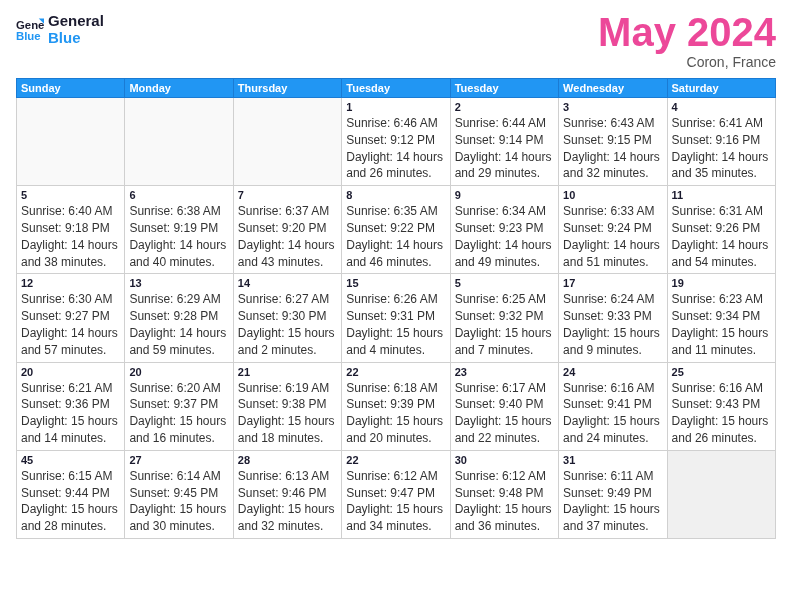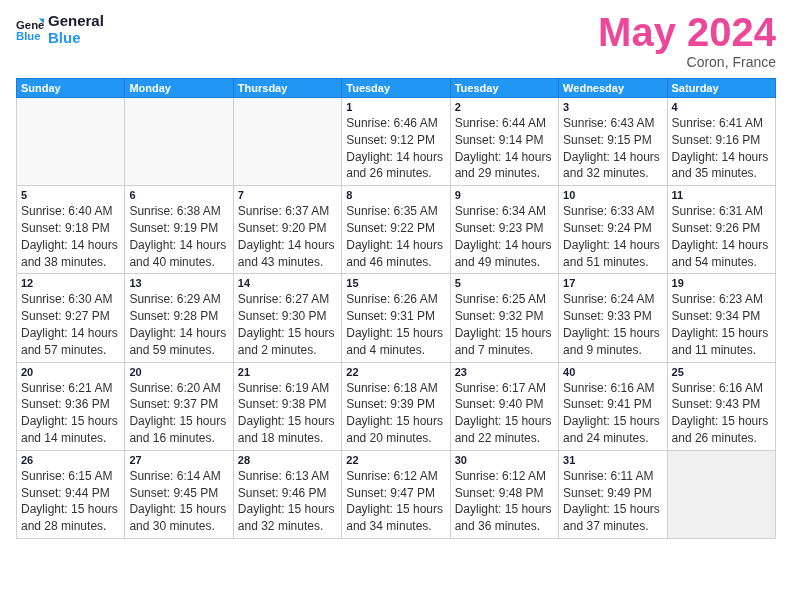--- a/index.html
+++ b/index.html
@@ -216,31 +216,31 @@
           </td>
           <td>
             <div class="day-number">22</div>
             <div class="day-info">Sunrise: 6:18 AM<br>Sunset: 9:39 PM<br>Daylight: 15 hours<br>and 20 minutes.</div>
           </td>
           <td>
             <div class="day-number">23</div>
             <div class="day-info">Sunrise: 6:17 AM<br>Sunset: 9:40 PM<br>Daylight: 15 hours<br>and 22 minutes.</div>
           </td>
           <td>
-            <div class="day-number">40</div>
+            <div class="day-number">24</div>
             <div class="day-info">Sunrise: 6:16 AM<br>Sunset: 9:41 PM<br>Daylight: 15 hours<br>and 24 minutes.</div>
           </td>
           <td>
             <div class="day-number">25</div>
             <div class="day-info">Sunrise: 6:16 AM<br>Sunset: 9:43 PM<br>Daylight: 15 hours<br>and 26 minutes.</div>
           </td>
         </tr>
         <tr>
           <td>
-            <div class="day-number">26</div>
+            <div class="day-number">45</div>
             <div class="day-info">Sunrise: 6:15 AM<br>Sunset: 9:44 PM<br>Daylight: 15 hours<br>and 28 minutes.</div>
           </td>
           <td>
             <div class="day-number">27</div>
             <div class="day-info">Sunrise: 6:14 AM<br>Sunset: 9:45 PM<br>Daylight: 15 hours<br>and 30 minutes.</div>
           </td>
           <td>
             <div class="day-number">28</div>
             <div class="day-info">Sunrise: 6:13 AM<br>Sunset: 9:46 PM<br>Daylight: 15 hours<br>and 32 minutes.</div>
           </td>

